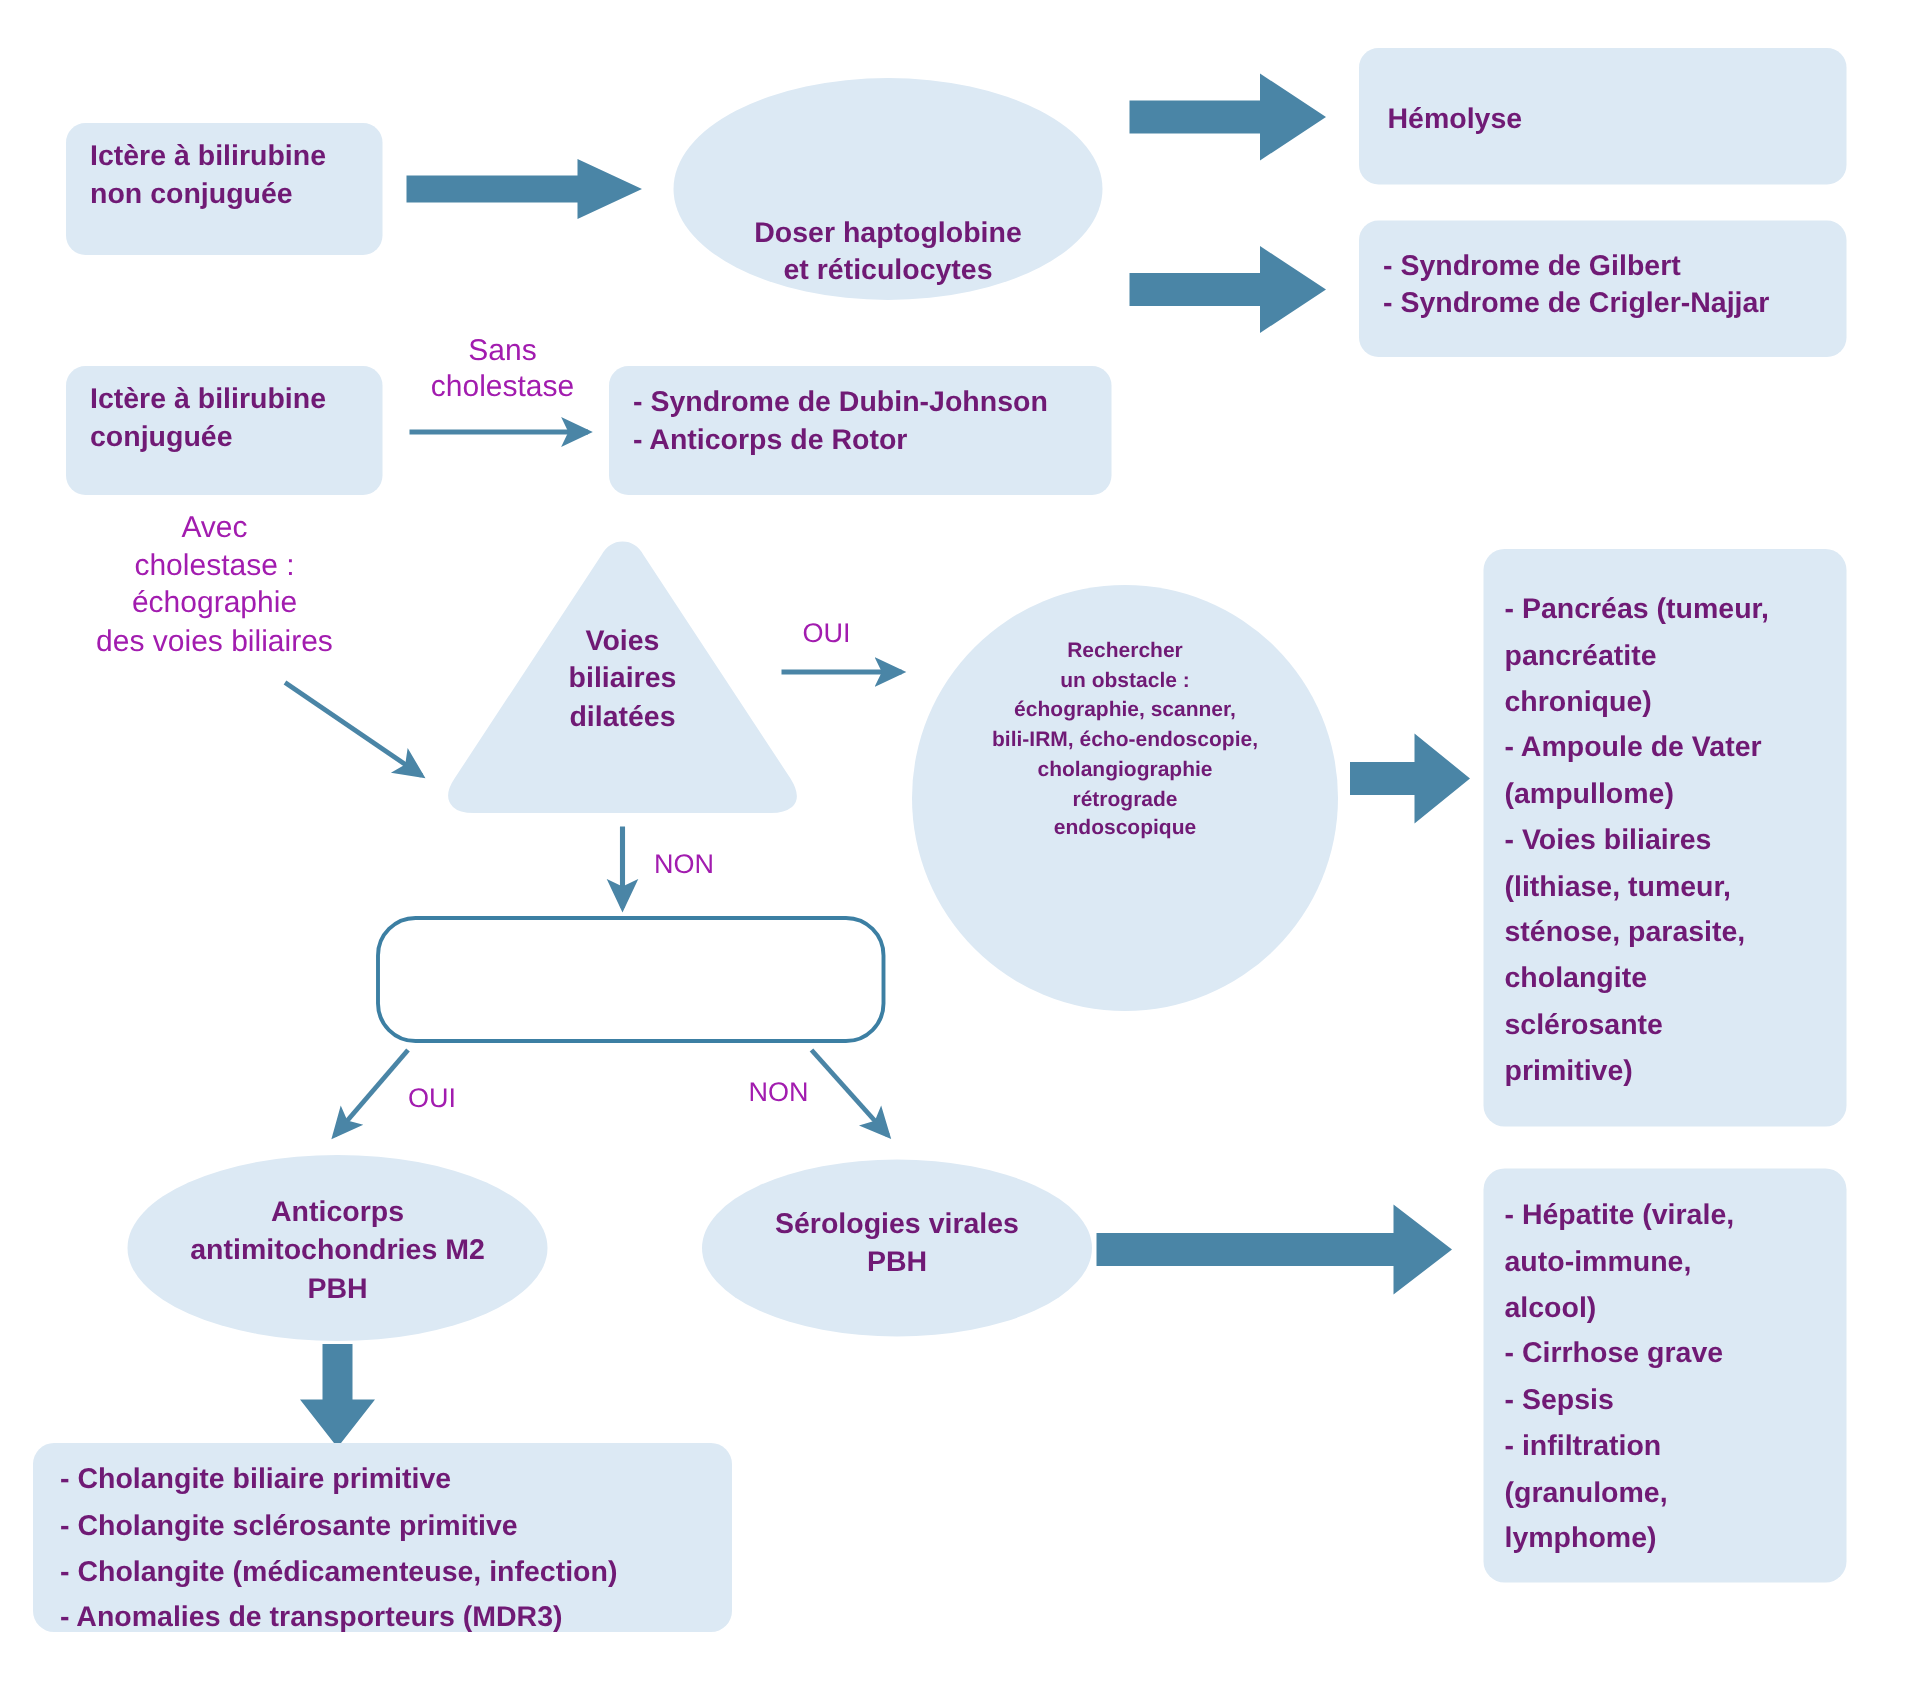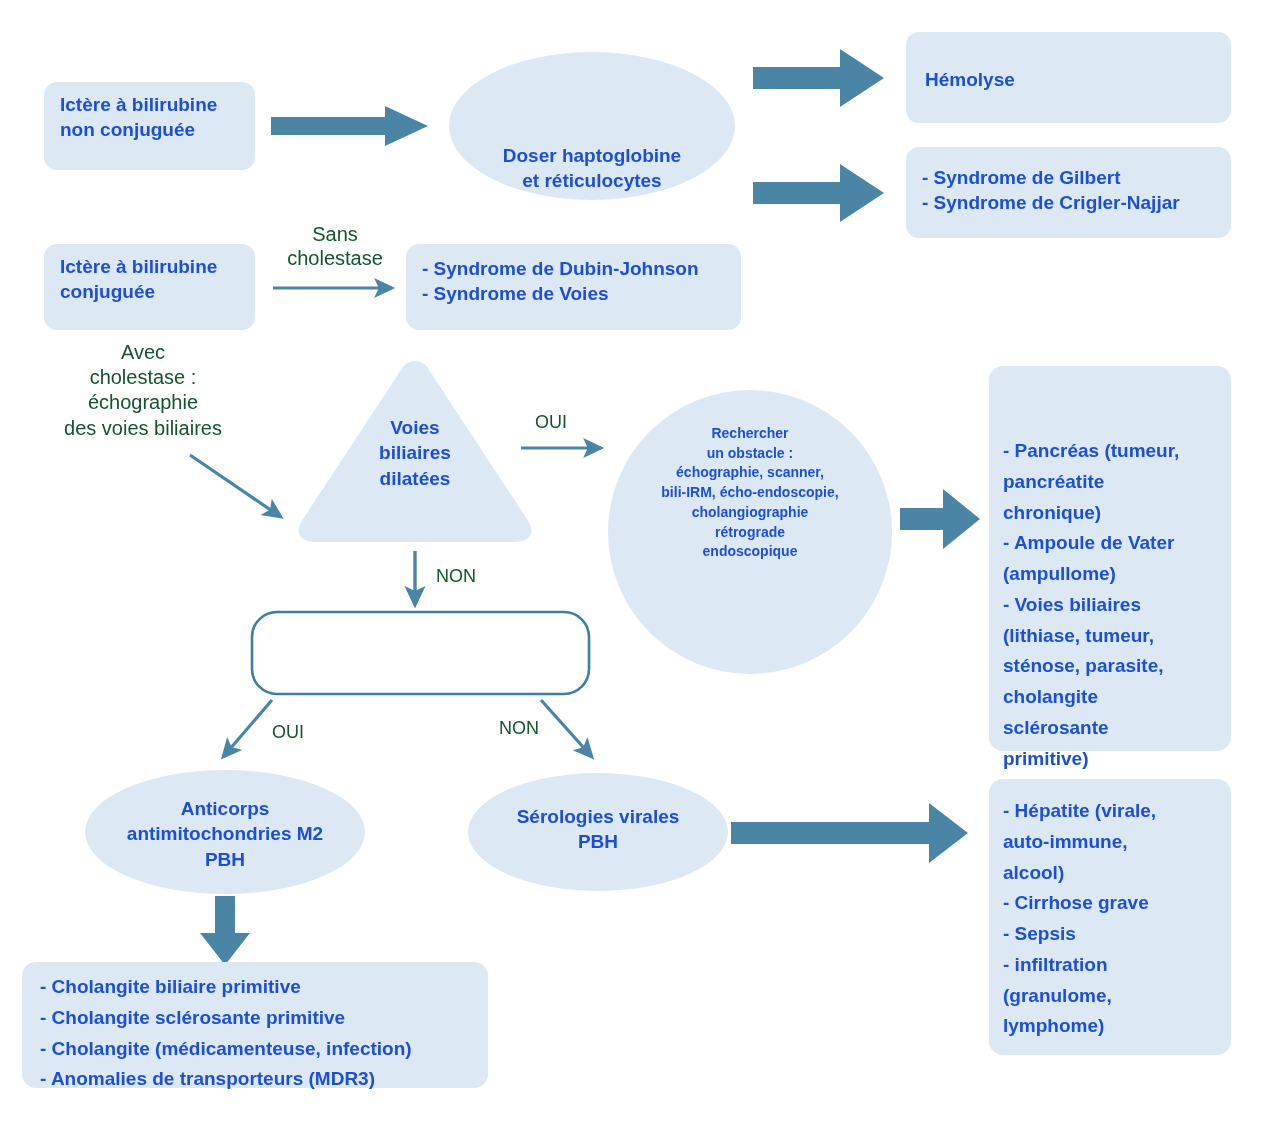--- a/index.html
+++ b/index.html
@@ -21,33 +21,33 @@
   }
   svg.layer {
     position: absolute;
     top: 0;
     left: 0;
     width: 1280px;
     height: 1138px;
   }
   .node-text {
     position: absolute;
-    color: #1d4ed8;
+    color: #701a75;
     font-family: "Liberation Sans", sans-serif;
     font-weight: bold;
     font-size: 19px;
     line-height: 1.34;
     white-space: pre-line;
     pointer-events: none;
   }
   .node-text.center { text-align: center; }
   .node-text.left { text-align: left; }
   .edge-label {
     position: absolute;
-    color: #14532d;
+    color: #a21caf;
     font-family: "Liberation Sans", sans-serif;
     font-weight: normal;
     font-size: 20px;
     line-height: 1.22;
     white-space: pre-line;
     text-align: center;
     pointer-events: none;
   }
   .edge-label.big { font-size: 18px; }
 </style>
@@ -130,35 +130,35 @@
 
   <div class="node-text left" style="left:925px; top:67px; width:300px;">Hémolyse</div>
 
   <div class="node-text left" style="left:922px; top:165px; width:305px;">- Syndrome de Gilbert
 - Syndrome de Crigler-Najjar</div>
 
   <div class="node-text left" style="left:60px; top:254px; width:195px;">Ictère à bilirubine
 conjuguée</div>
 
   <div class="node-text left" style="left:422px; top:256px; width:318px;">- Syndrome de Dubin-Johnson
-- Syndrome de Voies</div>
+- Anticorps de Rotor</div>
 
   <div class="node-text center" style="left:345px; top:415px; width:140px;">Voies
 biliaires
 dilatées</div>
 
   <div class="node-text center" style="left:614px; top:424px; width:272px; font-size:14px; line-height:1.41;">Rechercher
 un obstacle :
 échographie, scanner,
 bili-IRM, écho-endoscopie,
 cholangiographie
 rétrograde
 endoscopique</div>
 
-  <div class="node-text left" style="left:1003px; top:392px; width:224px; line-height:1.62;margin-top:44px;">- Pancréas (tumeur,
+  <div class="node-text left" style="left:1003px; top:392px; width:224px; line-height:1.62;">- Pancréas (tumeur,
    pancréatite
    chronique)
 - Ampoule de Vater
    (ampullome)
 - Voies biliaires
    (lithiase, tumeur,
    sténose, parasite,
    cholangite
    sclérosante
    primitive)</div>

